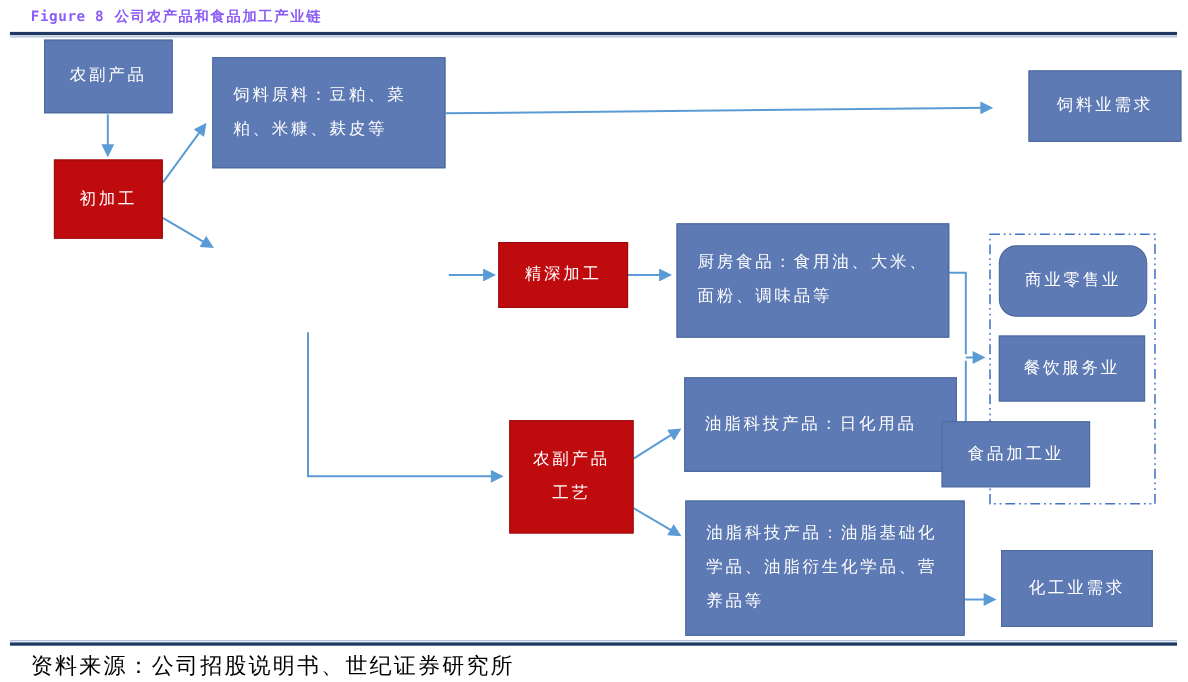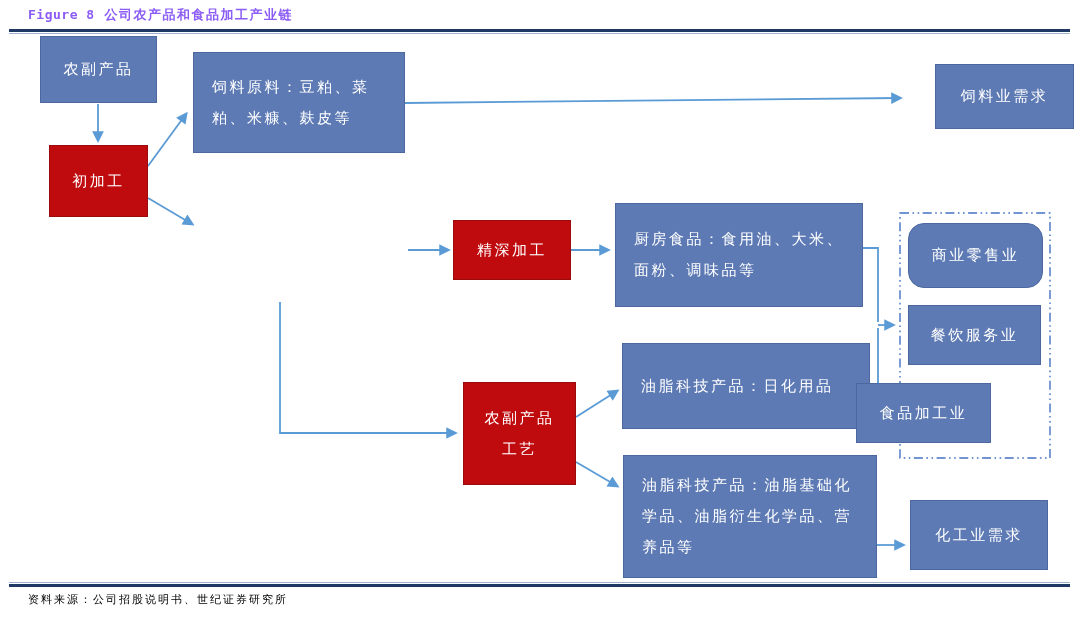--- a/index.html
+++ b/index.html
@@ -16,21 +16,21 @@
   }
   .fig-label { font-family:"DejaVu Sans Mono", monospace; font-weight:bold; margin-right:6px; }
   .fig-zh    { font-family:"Liberation Serif", serif; font-weight:bold; letter-spacing:1.5px; }
   .title-rule-dark  { position:absolute; left:9px; right:10px; top:29px; height:3px; background:var(--rule-dark); }
   .title-rule-light { position:absolute; left:9px; right:10px; top:33px; height:1px; background:var(--rule-light); }
   
   .bottom-rule-light { position:absolute; left:9px; right:10px; top:582px; height:1px; background:var(--rule-light); }
   .bottom-rule-dark  { position:absolute; left:9px; right:10px; top:584px; height:3px; background:var(--rule-dark); }
   .source-note {
     position:absolute; left:28px; top:592px;
-    font-size:11px; color:#000000; letter-spacing:2px; white-space:nowrap;
+    font-size:20px; color:#000000; letter-spacing:2px; white-space:nowrap;
   }
   
   .node {
     position:absolute; box-sizing:border-box; color:var(--text-white);
     display:flex; flex-direction:column; justify-content:center;
     font-size:15px; letter-spacing:2.5px; line-height:31px;
   }
   .node.blue { background:var(--box-blue); border:1px solid var(--box-blue-border); }
   .node.red  { background:var(--box-red);  border:1px solid #9b0a0c; }
   .node.center { align-items:center; text-align:center; }

